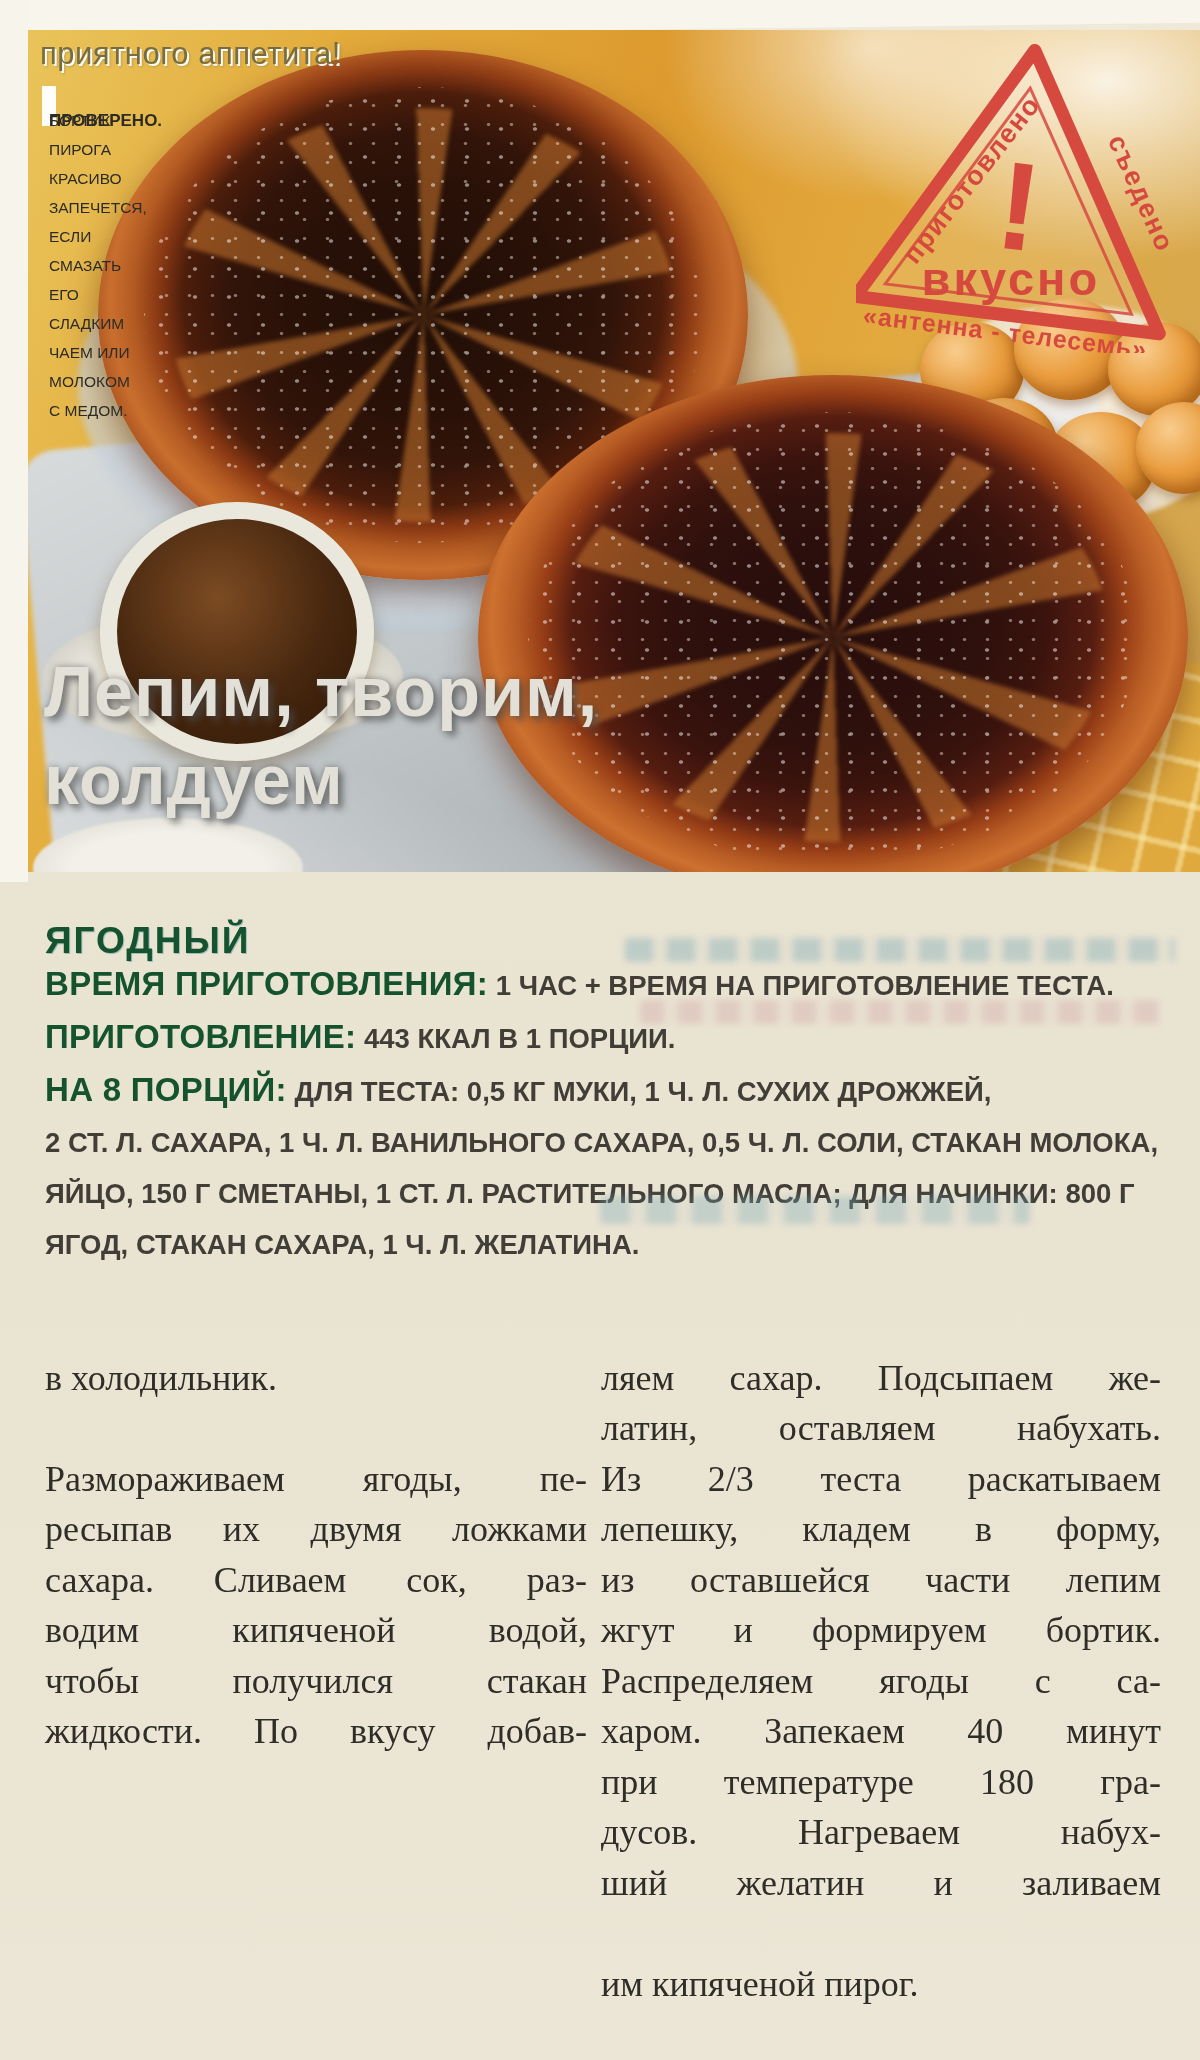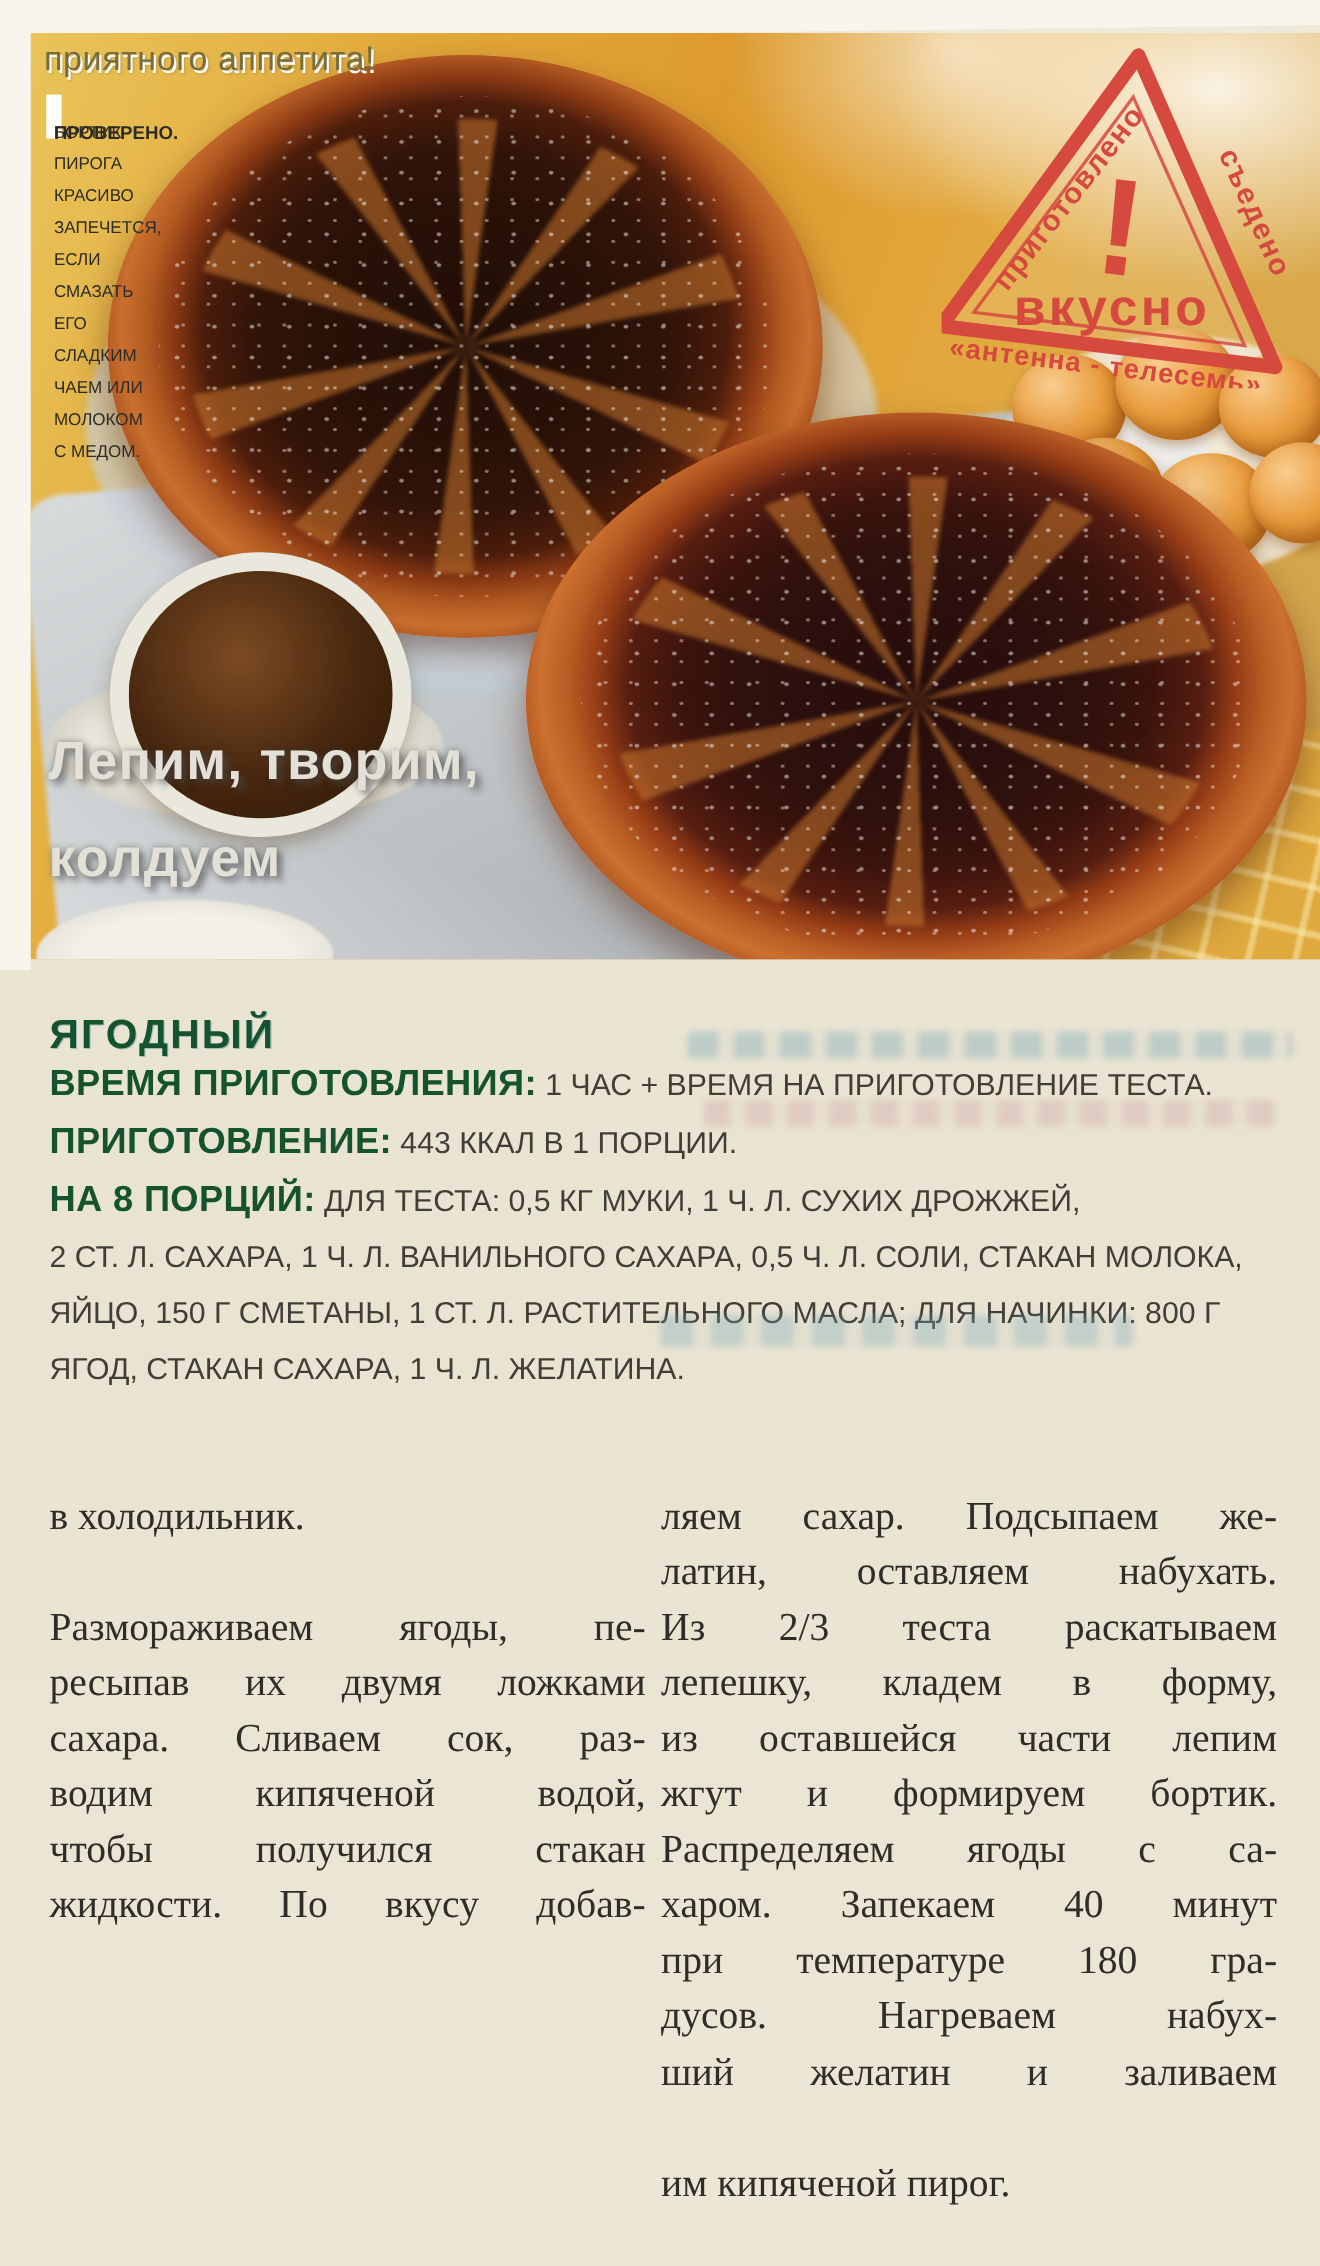--- a/index.html
+++ b/index.html
@@ -66,31 +66,31 @@
     box-shadow:0 8px 16px rgba(90,60,20,.35);}
   .corner-saucer{left:5px;top:788px;width:270px;height:100px;border-radius:50%;
     background:radial-gradient(ellipse, #f2f0e8 50%, #d6d4c9);filter:blur(1px);}
   
   .kicker{left:12px;top:6px;font-size:31px;font-weight:normal;letter-spacing:.5px;
     color:#776d3e;text-shadow:2px 2px 0 rgba(255,255,255,.95), 3px 3px 2px rgba(120,110,60,.35);}
   .tipbox{left:14px;top:56px;width:262px;font-size:15.5px;line-height:29px;color:#2c2b27;}
   .tipbox .wrap{background:#fdfdfa;box-decoration-break:clone;-webkit-box-decoration-break:clone;
     padding:20px 7px;white-space:pre-line;}
   .tipbox b{font-size:17px;}
-  .photo-title{left:16px;top:618px;font-size:49px;line-height:88px;font-weight:bold;
+  .photo-title{left:16px;top:618px;font-size:70px;line-height:88px;font-weight:bold;
     letter-spacing:1px;color:#e3e0d8;white-space:pre-line;
     text-shadow:0 0 7px rgba(50,50,50,.45), 5px 5px 7px rgba(80,80,80,.6);}
   .badge{left:828px;top:8px;width:335px;height:315px;}
   
   .recipe-name{position:absolute;left:45px;top:920px;font-size:37px;font-weight:bold;
     letter-spacing:2px;color:#14532d;text-shadow:1px 1px 0 rgba(30,110,140,.35);}
   .meta{position:absolute;left:45px;top:958px;width:1130px;color:#403e37;font-size:27.5px;line-height:51px;}
   .meta p{margin:0;white-space:normal;}
   .meta b{color:#14532d;font-size:33px;letter-spacing:.3px;}
-  .meta .val{white-space:pre-line;}
+  .meta .val{white-space:pre-line;font-weight:bold;}
   
   .col{position:absolute;top:1302px;font-family:"Liberation Serif", serif;
     font-size:36px;line-height:50.5px;color:#2f2d27;white-space:pre-line;}
   .just{text-align:justify;text-align-last:justify;}
   .col1{left:45px;width:542px;}
   .col2{left:601px;width:560px;}
   .plain{text-align:center;text-align-last:left;}
   
   .ghost{position:absolute;border-radius:4px;filter:blur(3px);}
   .g1{left:625px;top:938px;width:550px;height:24px;

